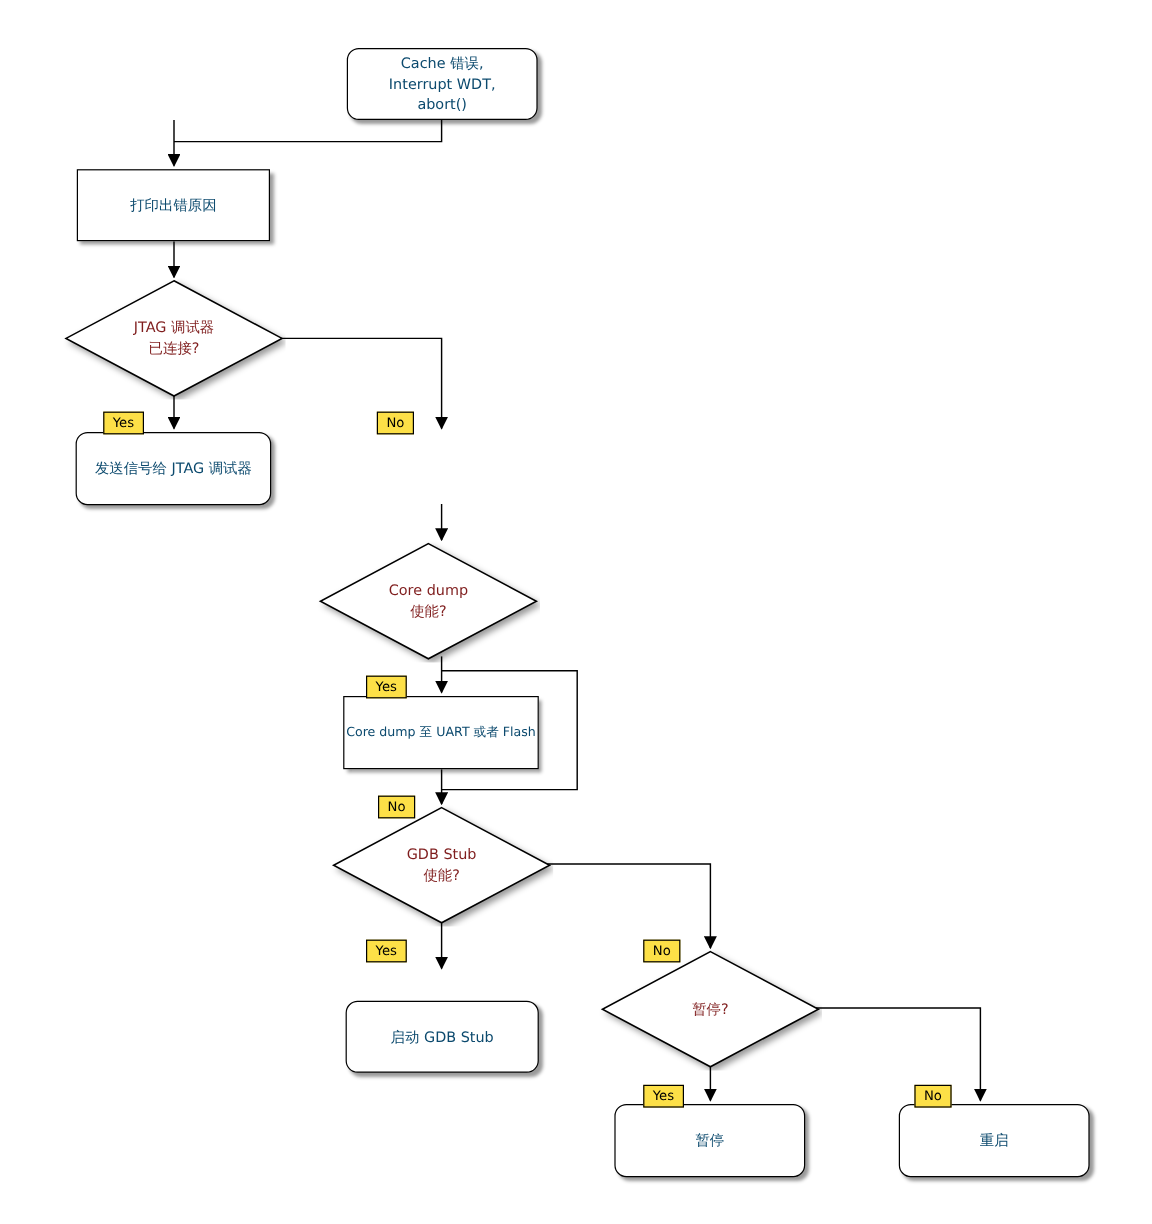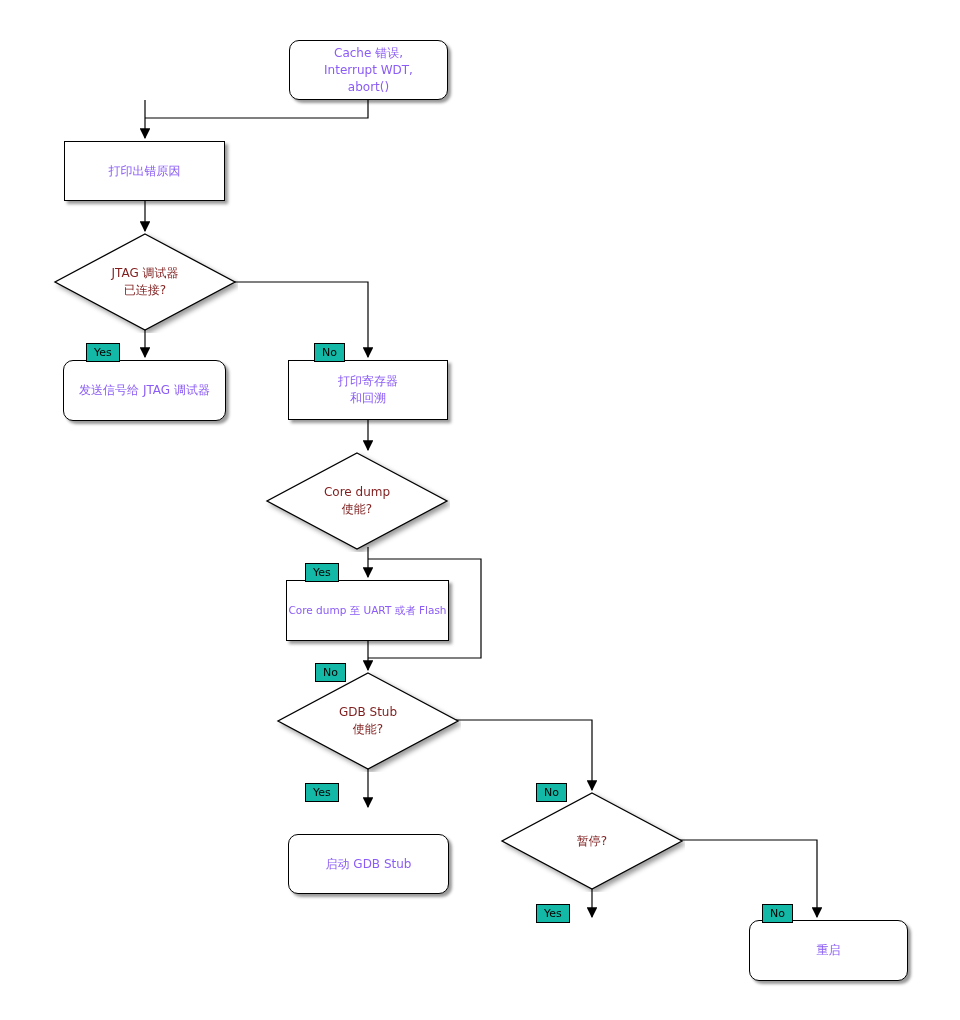--- a/index.html
+++ b/index.html
@@ -31,21 +31,21 @@
     align-items: center;
     justify-content: center;
     z-index: 2;
     box-shadow: 3px 3px 3px rgba(0,0,0,0.40);
     text-align: center;
   }
   .node.rounded { border-radius: 10px; }
   .node .line {
     font-size: 12px;
     line-height: 17px;
-    color: #8b5cf6;
+    color: #0c4a6e;
     white-space: nowrap;
   }
   .node.small-text .line { font-size: 10.5px; }
   .diamond {
     position: absolute;
     z-index: 2;
   }
   .diamond svg { display: block; }
   .diamond polygon {
     fill: #ffffff;
@@ -64,21 +64,21 @@
   }
   .diamond .dlabel .line {
     font-size: 12px;
     line-height: 17px;
     color: #7f1d1d;
     white-space: nowrap;
   }
   .edge-label {
     position: absolute;
     box-sizing: border-box;
-    background: #14b8a6;
+    background: #fde047;
     border: 1px solid #000000;
     font-size: 11px;
     line-height: 15px;
     padding: 1px 7px;
     color: #000000;
     z-index: 3;
     white-space: nowrap;
   }
 </style>
 </head>
@@ -140,24 +140,20 @@
     <div class="dlabel">
       <div class="line">JTAG 调试器</div>
       <div class="line">已连接?</div>
     </div>
   </div>
 
   <div class="node rounded" style="left:63px; top:360px; width:163px; height:61px;">
     <div class="line">发送信号给 JTAG 调试器</div>
   </div>
 
-  <div class="node" style="left:288px; top:360px; width:160px; height:60px;">
-    <div class="line">打印寄存器</div>
-    <div class="line">和回溯</div>
-  </div>
 
   <div class="diamond" style="left:264px; top:450px; width:186px; height:102px;">
     <svg width="186" height="102" viewBox="0 0 186 102">
       <polygon points="93,3 183,51 93,99 3,51"></polygon>
     </svg>
     <div class="dlabel">
       <div class="line">Core dump</div>
       <div class="line">使能?</div>
     </div>
   </div>
@@ -182,20 +178,23 @@
 
   <div class="diamond" style="left:499px; top:790px; width:186px; height:102px;">
     <svg width="186" height="102" viewBox="0 0 186 102">
       <polygon points="93,3 183,51 93,99 3,51"></polygon>
     </svg>
     <div class="dlabel">
       <div class="line">暂停?</div>
     </div>
   </div>
 
+  <div class="node rounded" style="left:512px; top:920px; width:159px; height:61px;">
+    <div class="line">暂停</div>
+  </div>
 
   <div class="node rounded" style="left:749px; top:920px; width:159px; height:61px;">
     <div class="line">重启</div>
   </div>
 
   <div class="edge-label" style="left:86px;  top:343px;">Yes</div>
   <div class="edge-label" style="left:314px; top:343px;">No</div>
   <div class="edge-label" style="left:305px; top:563px;">Yes</div>
   <div class="edge-label" style="left:315px; top:663px;">No</div>
   <div class="edge-label" style="left:305px; top:783px;">Yes</div>

